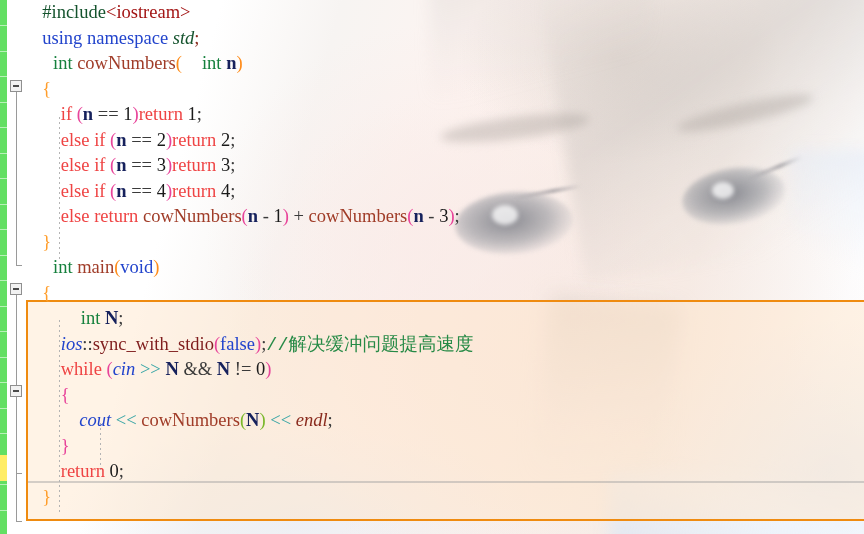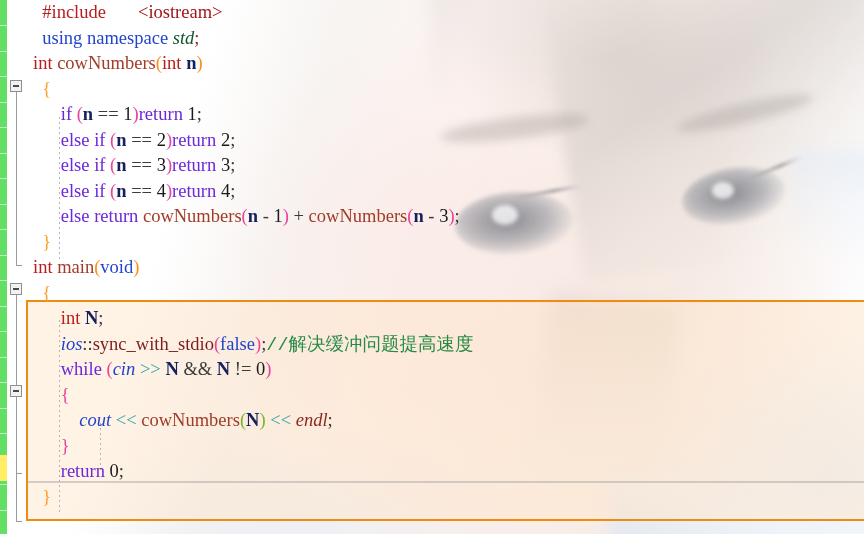--- a/index.html
+++ b/index.html
@@ -207,32 +207,32 @@
 
   
   .indent-guide {
     position: absolute;
     width: 1px;
     background-image: linear-gradient(to bottom, #b4b4b4 0 2px, rgba(0,0,0,0) 2px 5px);
     background-size: 1px 5px;
   }
 
   
-  .t-pre      { color: #b91c1c; }
-  .t-header   { color: #a31515; margin-left: 32px; }
+  .t-pre      { color: #14532d; }
+  .t-header   { color: #a31515; }
   .t-kw       { color: #2244cc; }
-  .t-type     { color: #b91c1c; }
+  .t-type     { color: #15803d; margin-left: 20px; }
   .t-ident    { color: #a03c28; }
   .t-var      { color: #16215c; font-weight: bold; }
   .t-paren-o  { color: #ff8c1a; }
   .t-paren-m  { color: #e8449a; }
   .t-paren-g  { color: #79b82a; }
   .t-brace-o  { color: #ff9e2c; }
   .t-brace-m  { color: #e8449a; }
-  .t-ctrl     { color: #6d28d9; margin-top: 8px; }
+  .t-ctrl     { color: #ef4444; margin-top: 8px; }
   .t-num      { color: #1a1a1a; }
   .t-op       { color: #3a3a3a; }
   .t-shift    { color: #3aa6a6; }
   .t-std      { color: #14532d; font-style: italic; }
   .t-stream   { color: #2244cc; font-style: italic; }
   .t-member   { color: #7f1d1d; }
   .t-endl     { color: #8a2b1e; font-style: italic; text-align: right; }
   .t-comment  { color: #268a46; font-family: Liberation Mono, monospace; }
   .t-semi     { color: #8a2b1e; }
 </style>

